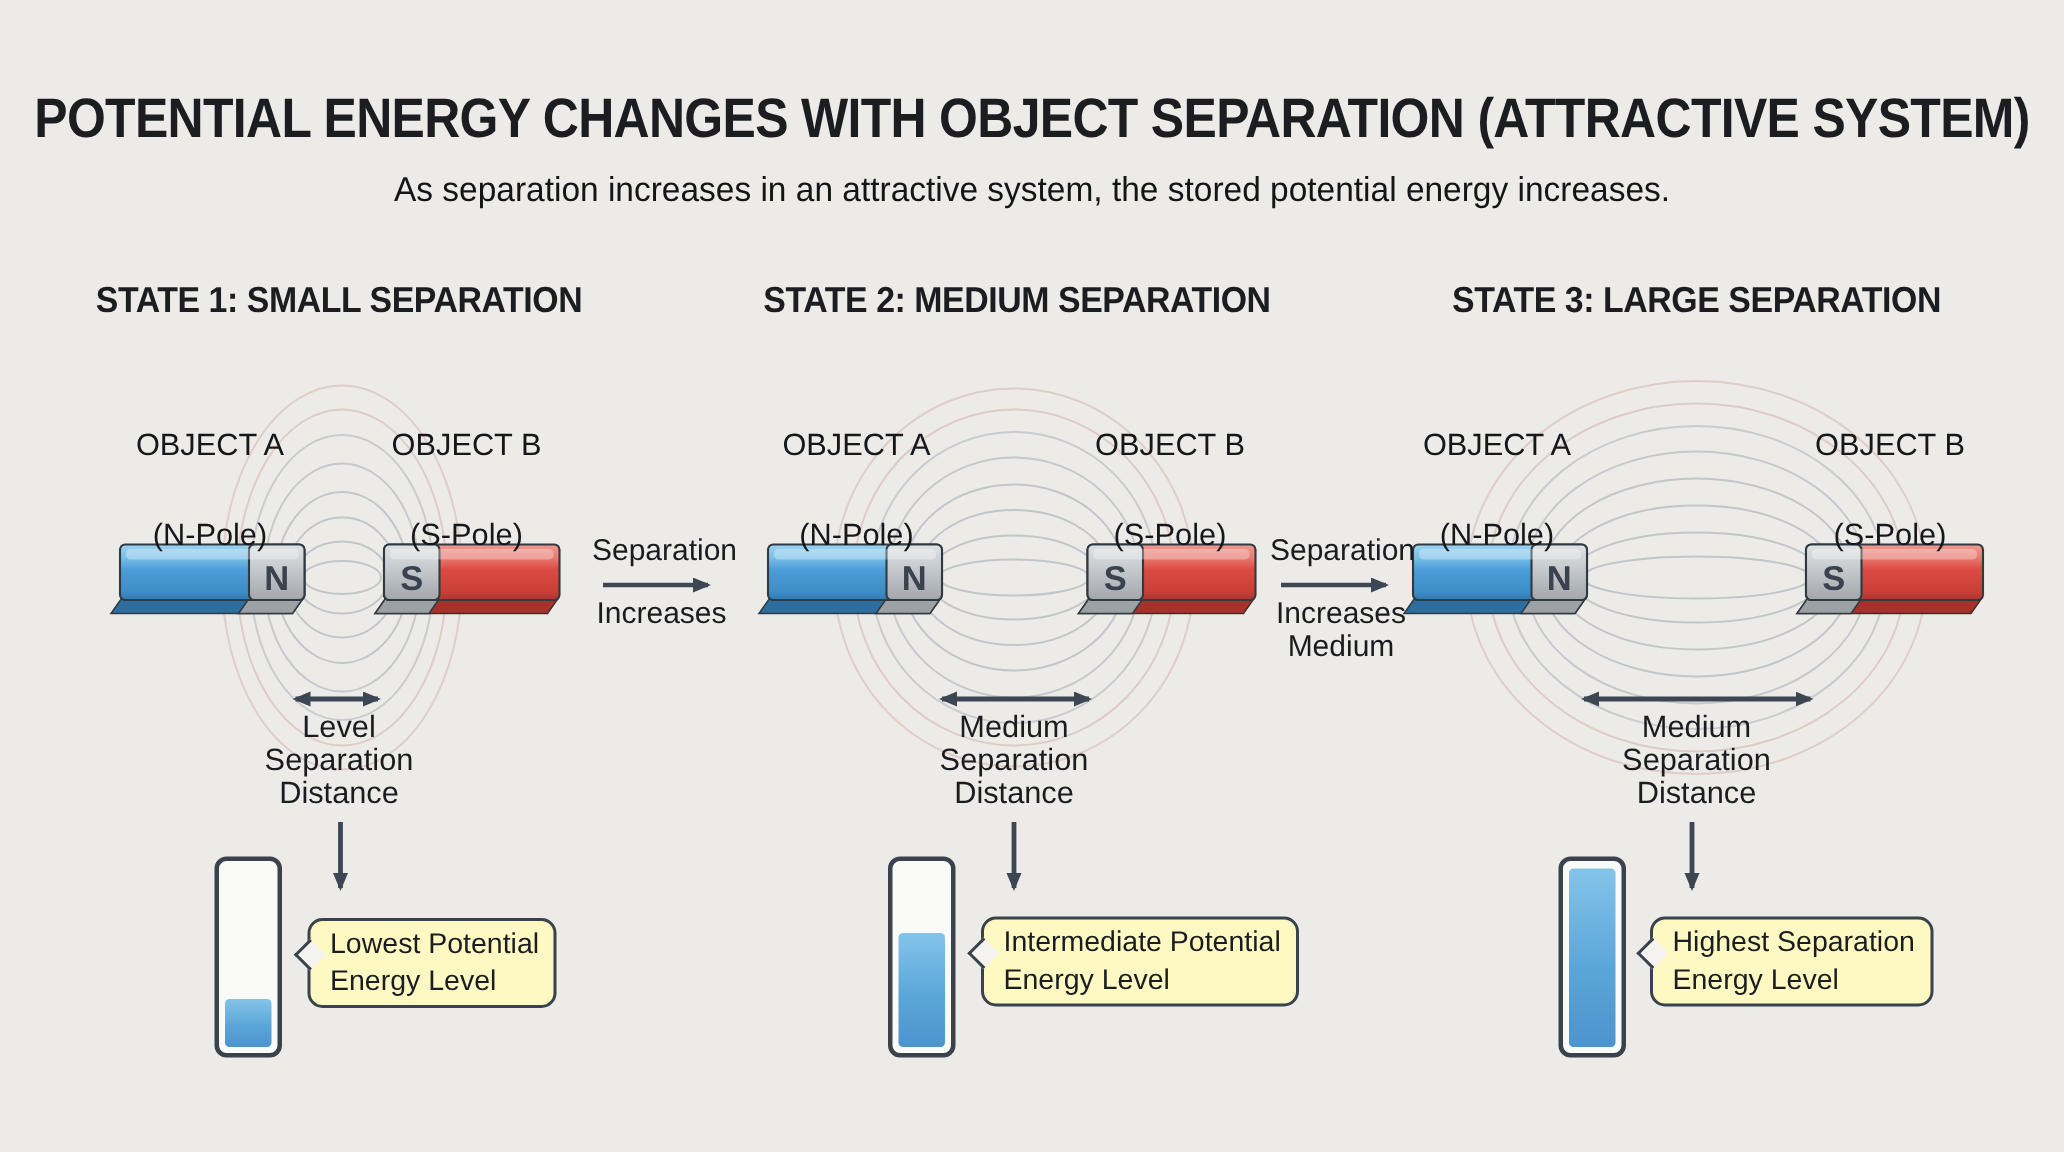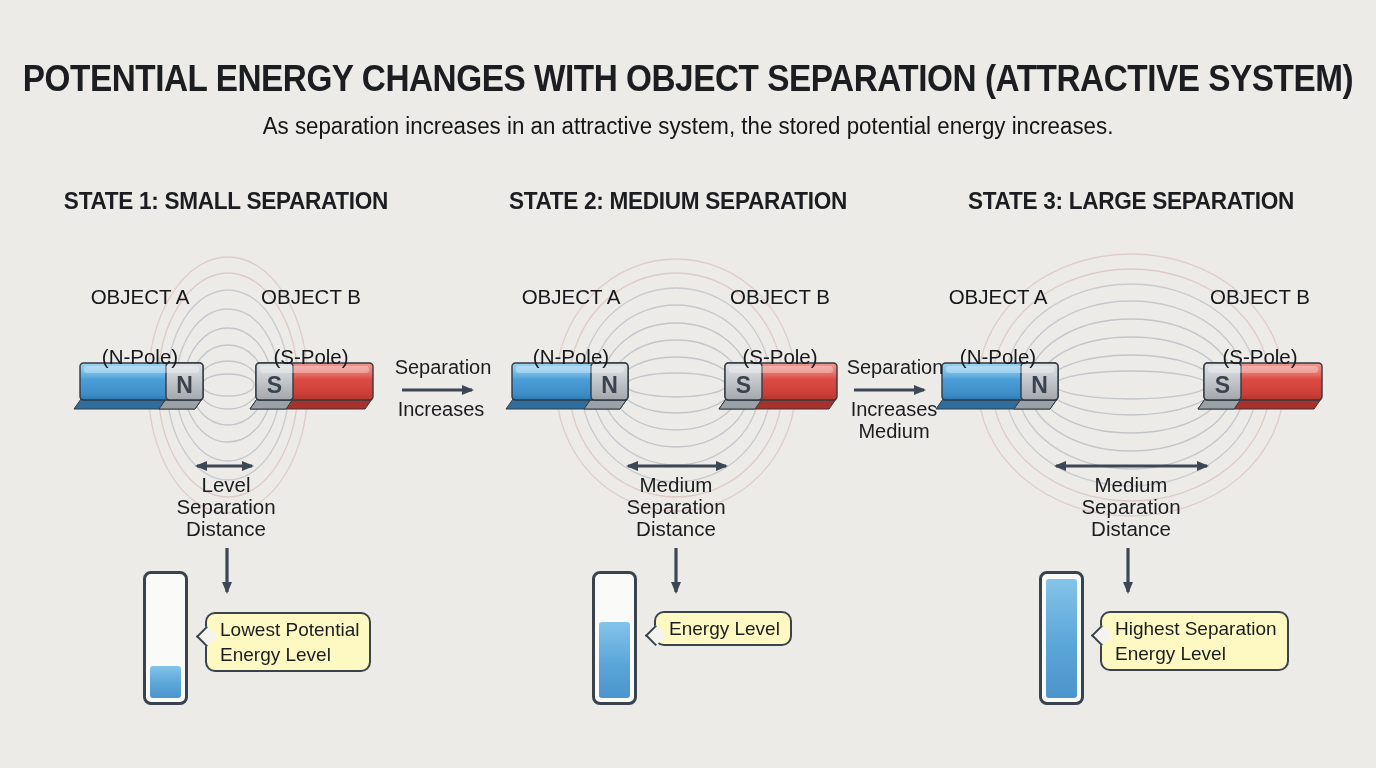--- a/index.html
+++ b/index.html
@@ -224,20 +224,21 @@
   </div>
   <div class="abs bar" style="left:1039px;top:571px;">
     <div class="bar-fill" style="height: 93%;"></div>
   </div>
 
   <div class="abs callout" style="left:205px;top:612px;">
     <span>Lowest Potential</span>
     <span>Energy Level</span>
   </div>
   <div class="abs callout" style="left:654px;top:611px;">
+    <span>Intermediate Potential</span>
     <span>Energy Level</span>
   </div>
   <div class="abs callout" style="left:1100px;top:611px;">
     <span>Highest Separation</span>
     <span>Energy Level</span>
   </div>
 
 </div>
 
 </body></html>

